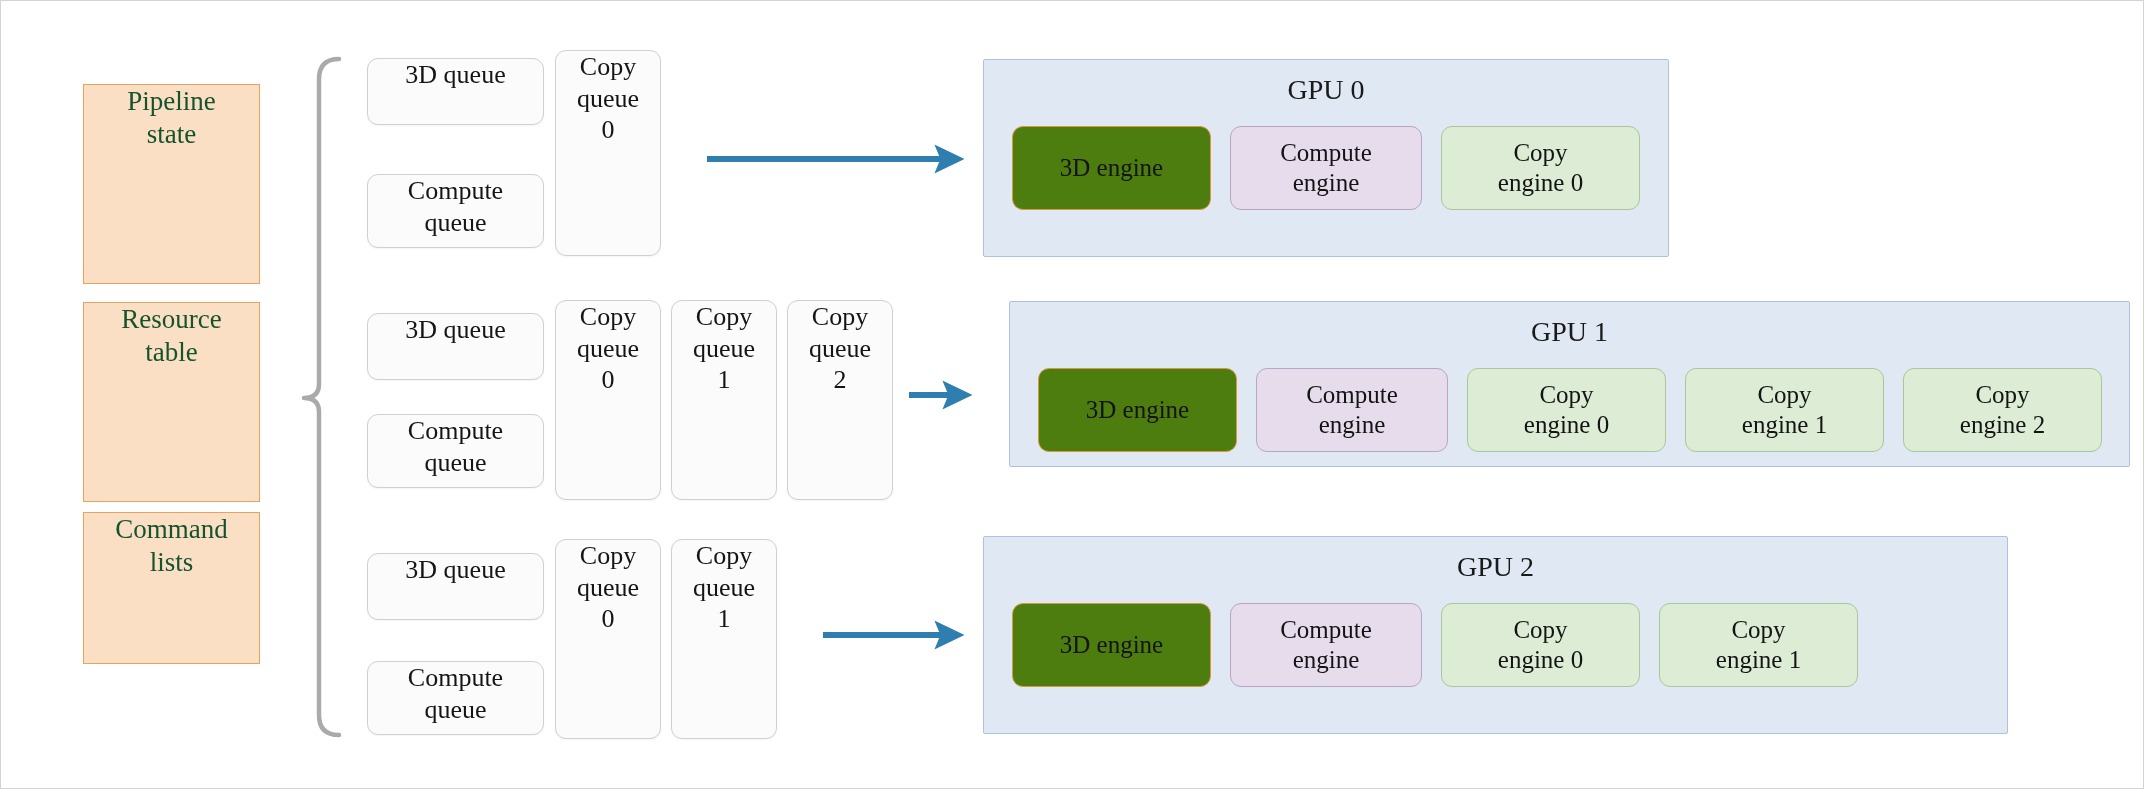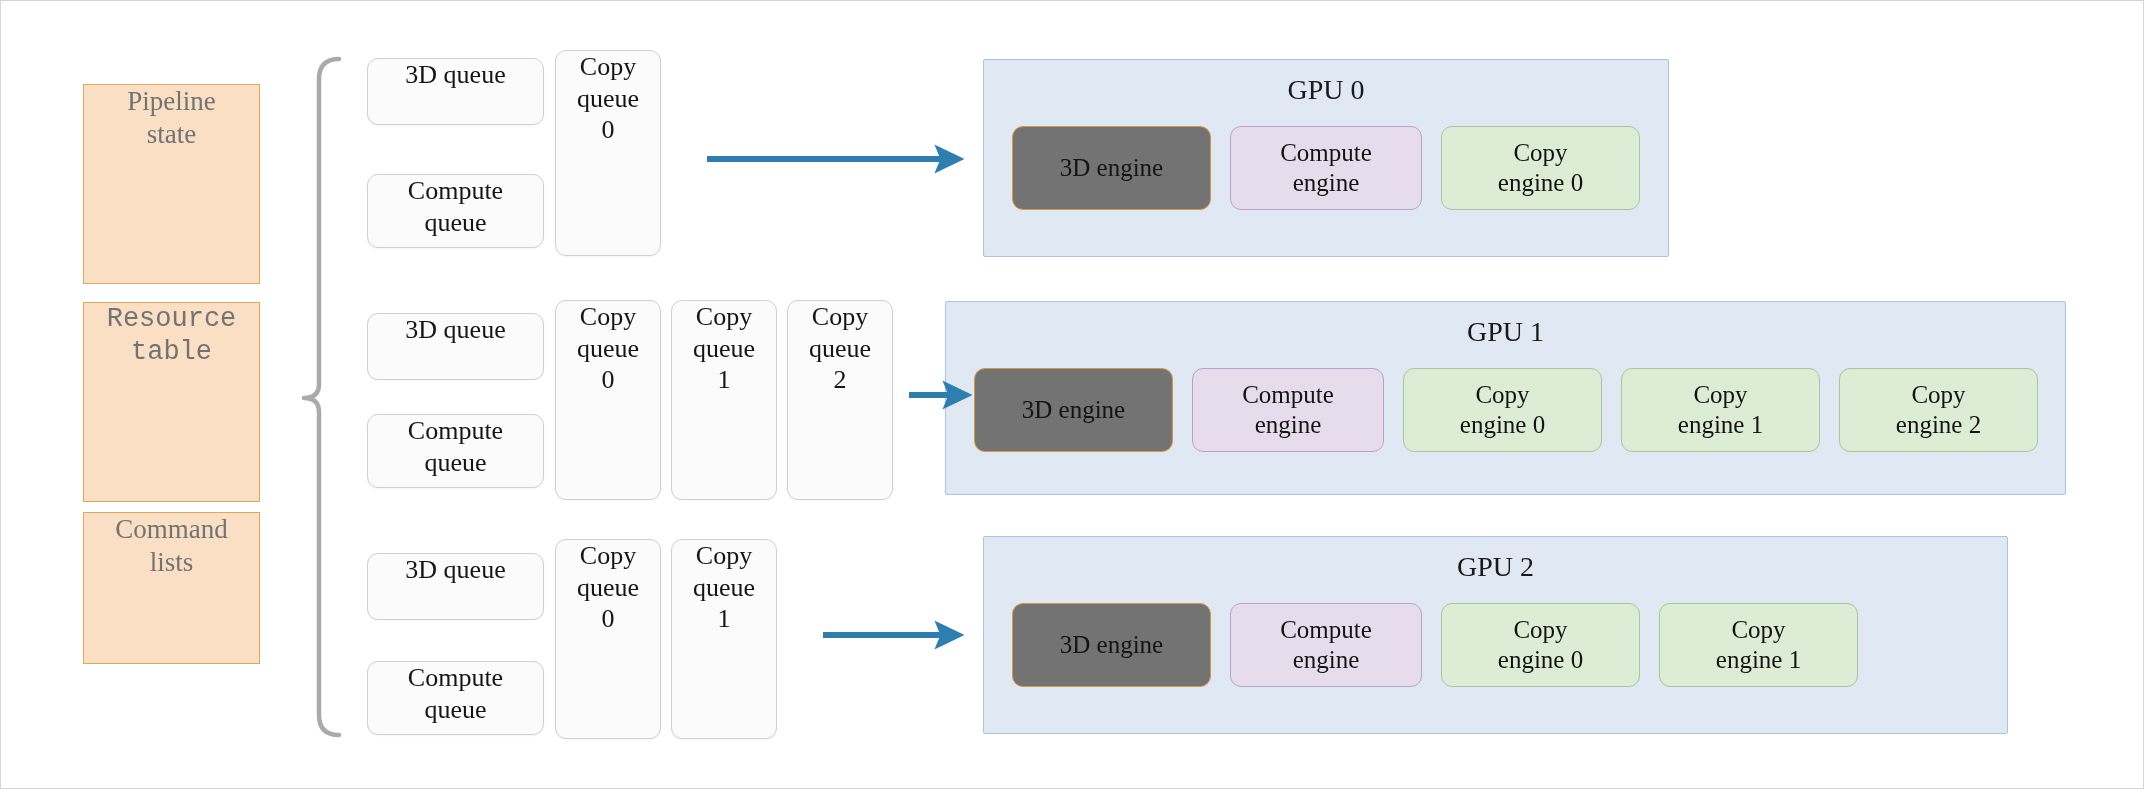--- a/index.html
+++ b/index.html
@@ -28,21 +28,21 @@
     justify-content: center;
     text-align: center;
     line-height: 1.22;
   }
 
   
   .res-box {
     background: #fadfc5;
     border: 1px solid #e0a55e;
     font-size: 27px;
-    color: #737373;
+    color: #14532d;
   }
 
   
   .queue-box {
     background: #fbfbfb;
     border: 1px solid #d0d0d0;
     border-radius: 11px;
     font-size: 26px;
     color: #151515;
     box-shadow: 0 1px 2px rgba(0,0,0,0.045);
@@ -79,21 +79,21 @@
     align-items: center;
     justify-content: center;
     text-align: center;
     border-radius: 11px;
     font-size: 25px;
     line-height: 1.22;
     height: 84px;
     color: #141414;
   }
   .engine-3d {
-    background: #737373;
+    background: #4d7c0f;
     border: 1px solid #d9973f;
   }
   .engine-compute {
     background: #e7dcec;
     border: 1px solid #b8a5c6;
   }
   .engine-copy {
     background: #dcecd5;
     border: 1px solid #a9c79a;
   }
@@ -111,21 +111,21 @@
 </style>
 </head>
 <body>
 
 <div id="canvas">
 
   <div class="abox res-box" style="left:82px; top:83px; width:177px; height:200px;">
     <span>Pipeline<br>state</span>
   </div>
 
-  <div class="abox res-box" style="left:82px; top:301px; width:177px; height:200px;font-family:Liberation Mono, monospace;">
+  <div class="abox res-box" style="left:82px; top:301px; width:177px; height:200px;">
     <span>Resource<br>table</span>
   </div>
 
   <div class="abox res-box" style="left:82px; top:511px; width:177px; height:152px;">
     <span>Command<br>lists</span>
   </div>
 
   <div class="abox queue-box" style="left:366px; top:57px; width:177px; height:67px;">
     <span>3D queue</span>
   </div>
@@ -173,21 +173,21 @@
       </div>
       <div class="engine-box engine-compute" style="width:192px;">
         <span>Compute<br>engine</span>
       </div>
       <div class="engine-box engine-copy" style="width:199px;">
         <span>Copy<br>engine 0</span>
       </div>
     </div>
   </div>
 
-  <div class="gpu-box" style="left:944px; top:300px; width:1121px; height:194px;">
+  <div class="gpu-box" style="left:1008px; top:300px; width:1121px; height:166px;">
     <div class="gpu-title">GPU 1</div>
     <div class="engine-row">
       <div class="engine-box engine-3d" style="width:199px;">
         <span>3D engine</span>
       </div>
       <div class="engine-box engine-compute" style="width:192px;">
         <span>Compute<br>engine</span>
       </div>
       <div class="engine-box engine-copy" style="width:199px;">
         <span>Copy<br>engine 0</span>

